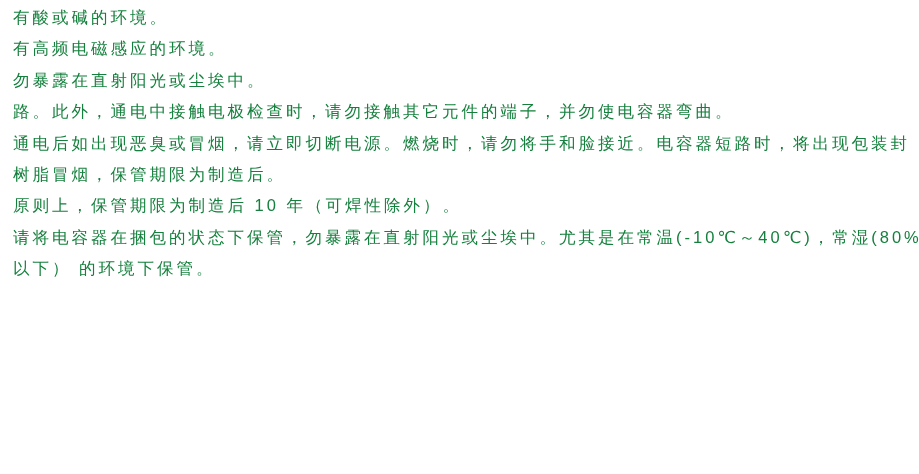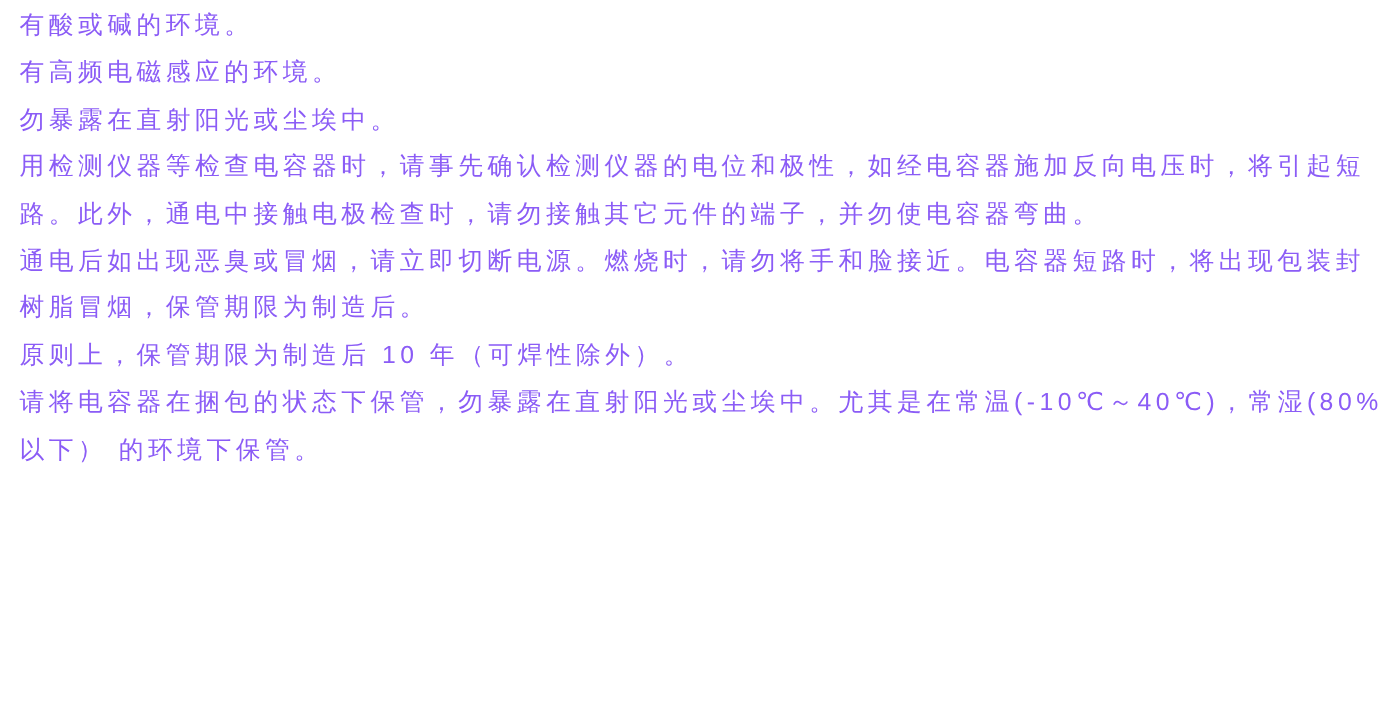--- a/index.html
+++ b/index.html
@@ -18,21 +18,21 @@
     width: 919px;
     height: 474px;
     padding: 2px 0 0 13px;
     background: #ffffff;
   }
   .line {
     height: 31.4px;
     line-height: 31.4px;
     font-size: 16.5px;
     letter-spacing: 3px;
-    color: #8b5cf6;
+    color: #15803d;
     white-space: pre;
   }
   .line.heading {
     font-weight: 700;
     color: #141414;
   }
   .heading-number {
     font-family: "Liberation Sans", "DejaVu Sans", sans-serif;
     font-weight: 700;
     margin-right: 7px;
@@ -42,20 +42,19 @@
     font-weight: 700;
   }
 </style>
 </head>
 <body>
 
 <div class="page">
     <div class="line body">有酸或碱的环境。</div>
     <div class="line body">有高频电磁感应的环境。</div>
     <div class="line body">勿暴露在直射阳光或尘埃中。</div>
-    <div class="line body">用检测仪器等检查电容器时，请事先确认检测仪器的电位和极性，如经电容器施加反向电压时，将引起短</div>
     <div class="line body">路。此外，通电中接触电极检查时，请勿接触其它元件的端子，并勿使电容器弯曲。</div>
     <div class="line body">通电后如出现恶臭或冒烟，请立即切断电源。燃烧时，请勿将手和脸接近。电容器短路时，将出现包装封</div>
     <div class="line body">树脂冒烟，保管期限为制造后。</div>
     <div class="line body">原则上，保管期限为制造后 10 年（可焊性除外）。</div>
     <div class="line body">请将电容器在捆包的状态下保管，勿暴露在直射阳光或尘埃中。尤其是在常温(-10℃～40℃)，常湿(80%RH</div>
     <div class="line body">以下） 的环境下保管。</div>
   </div>
 
 </body></html>

